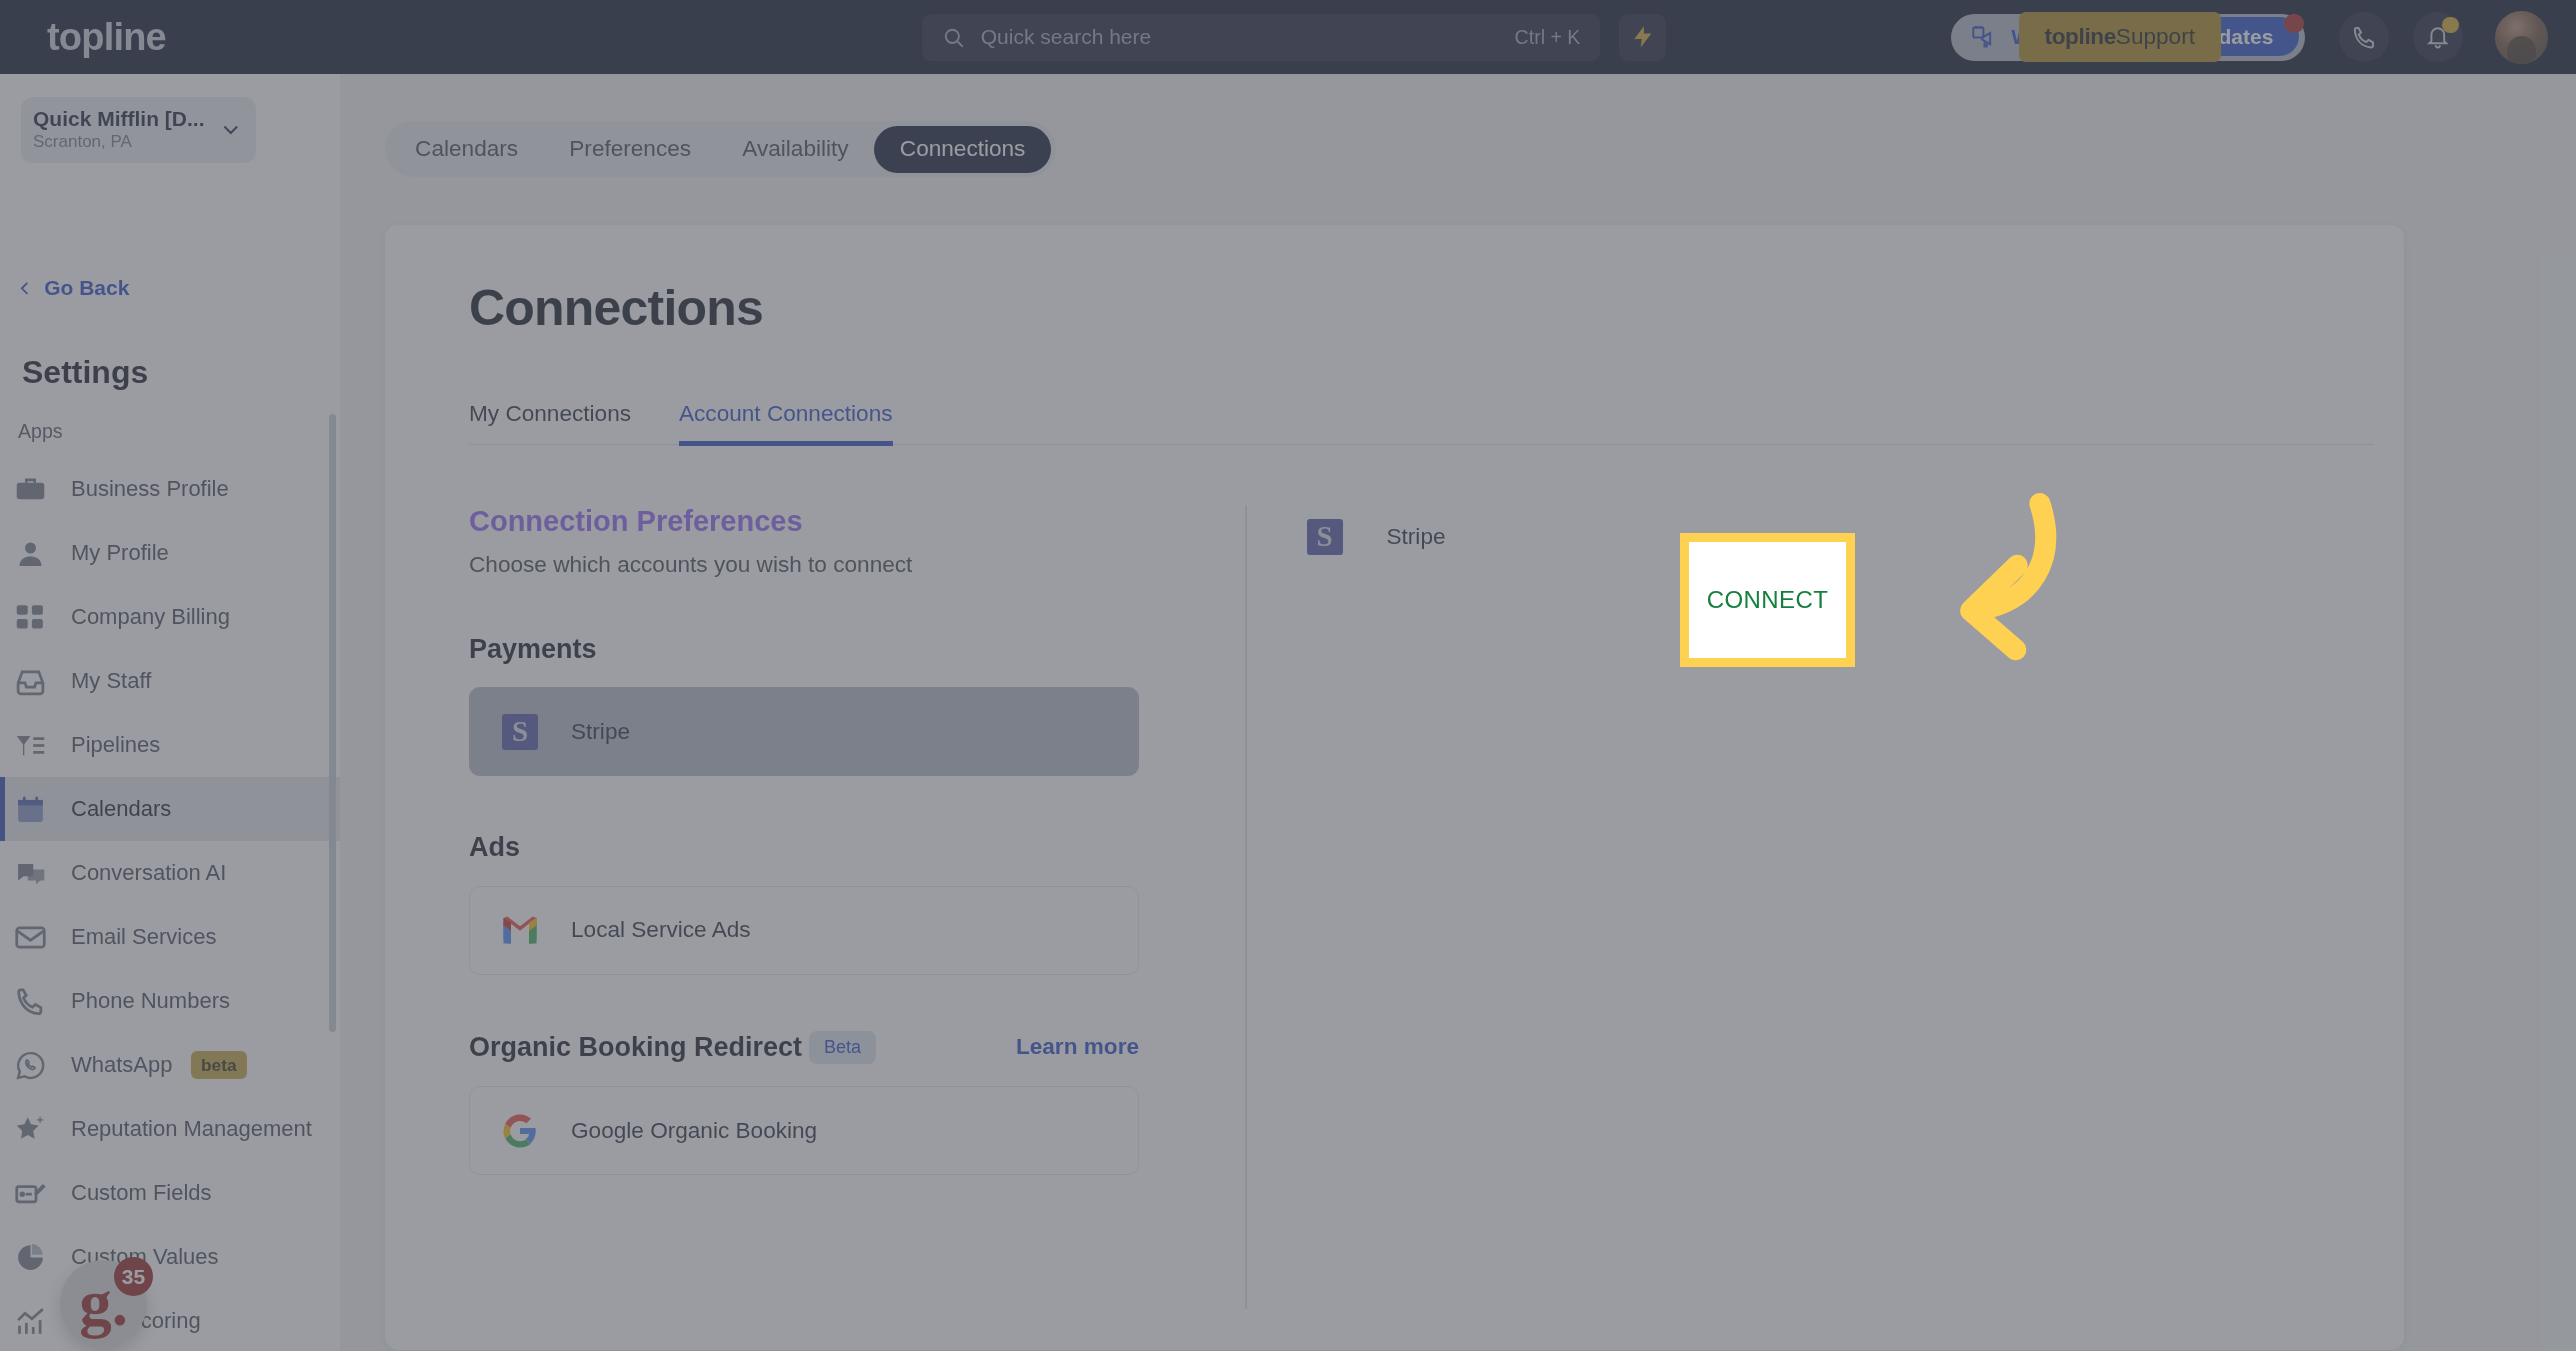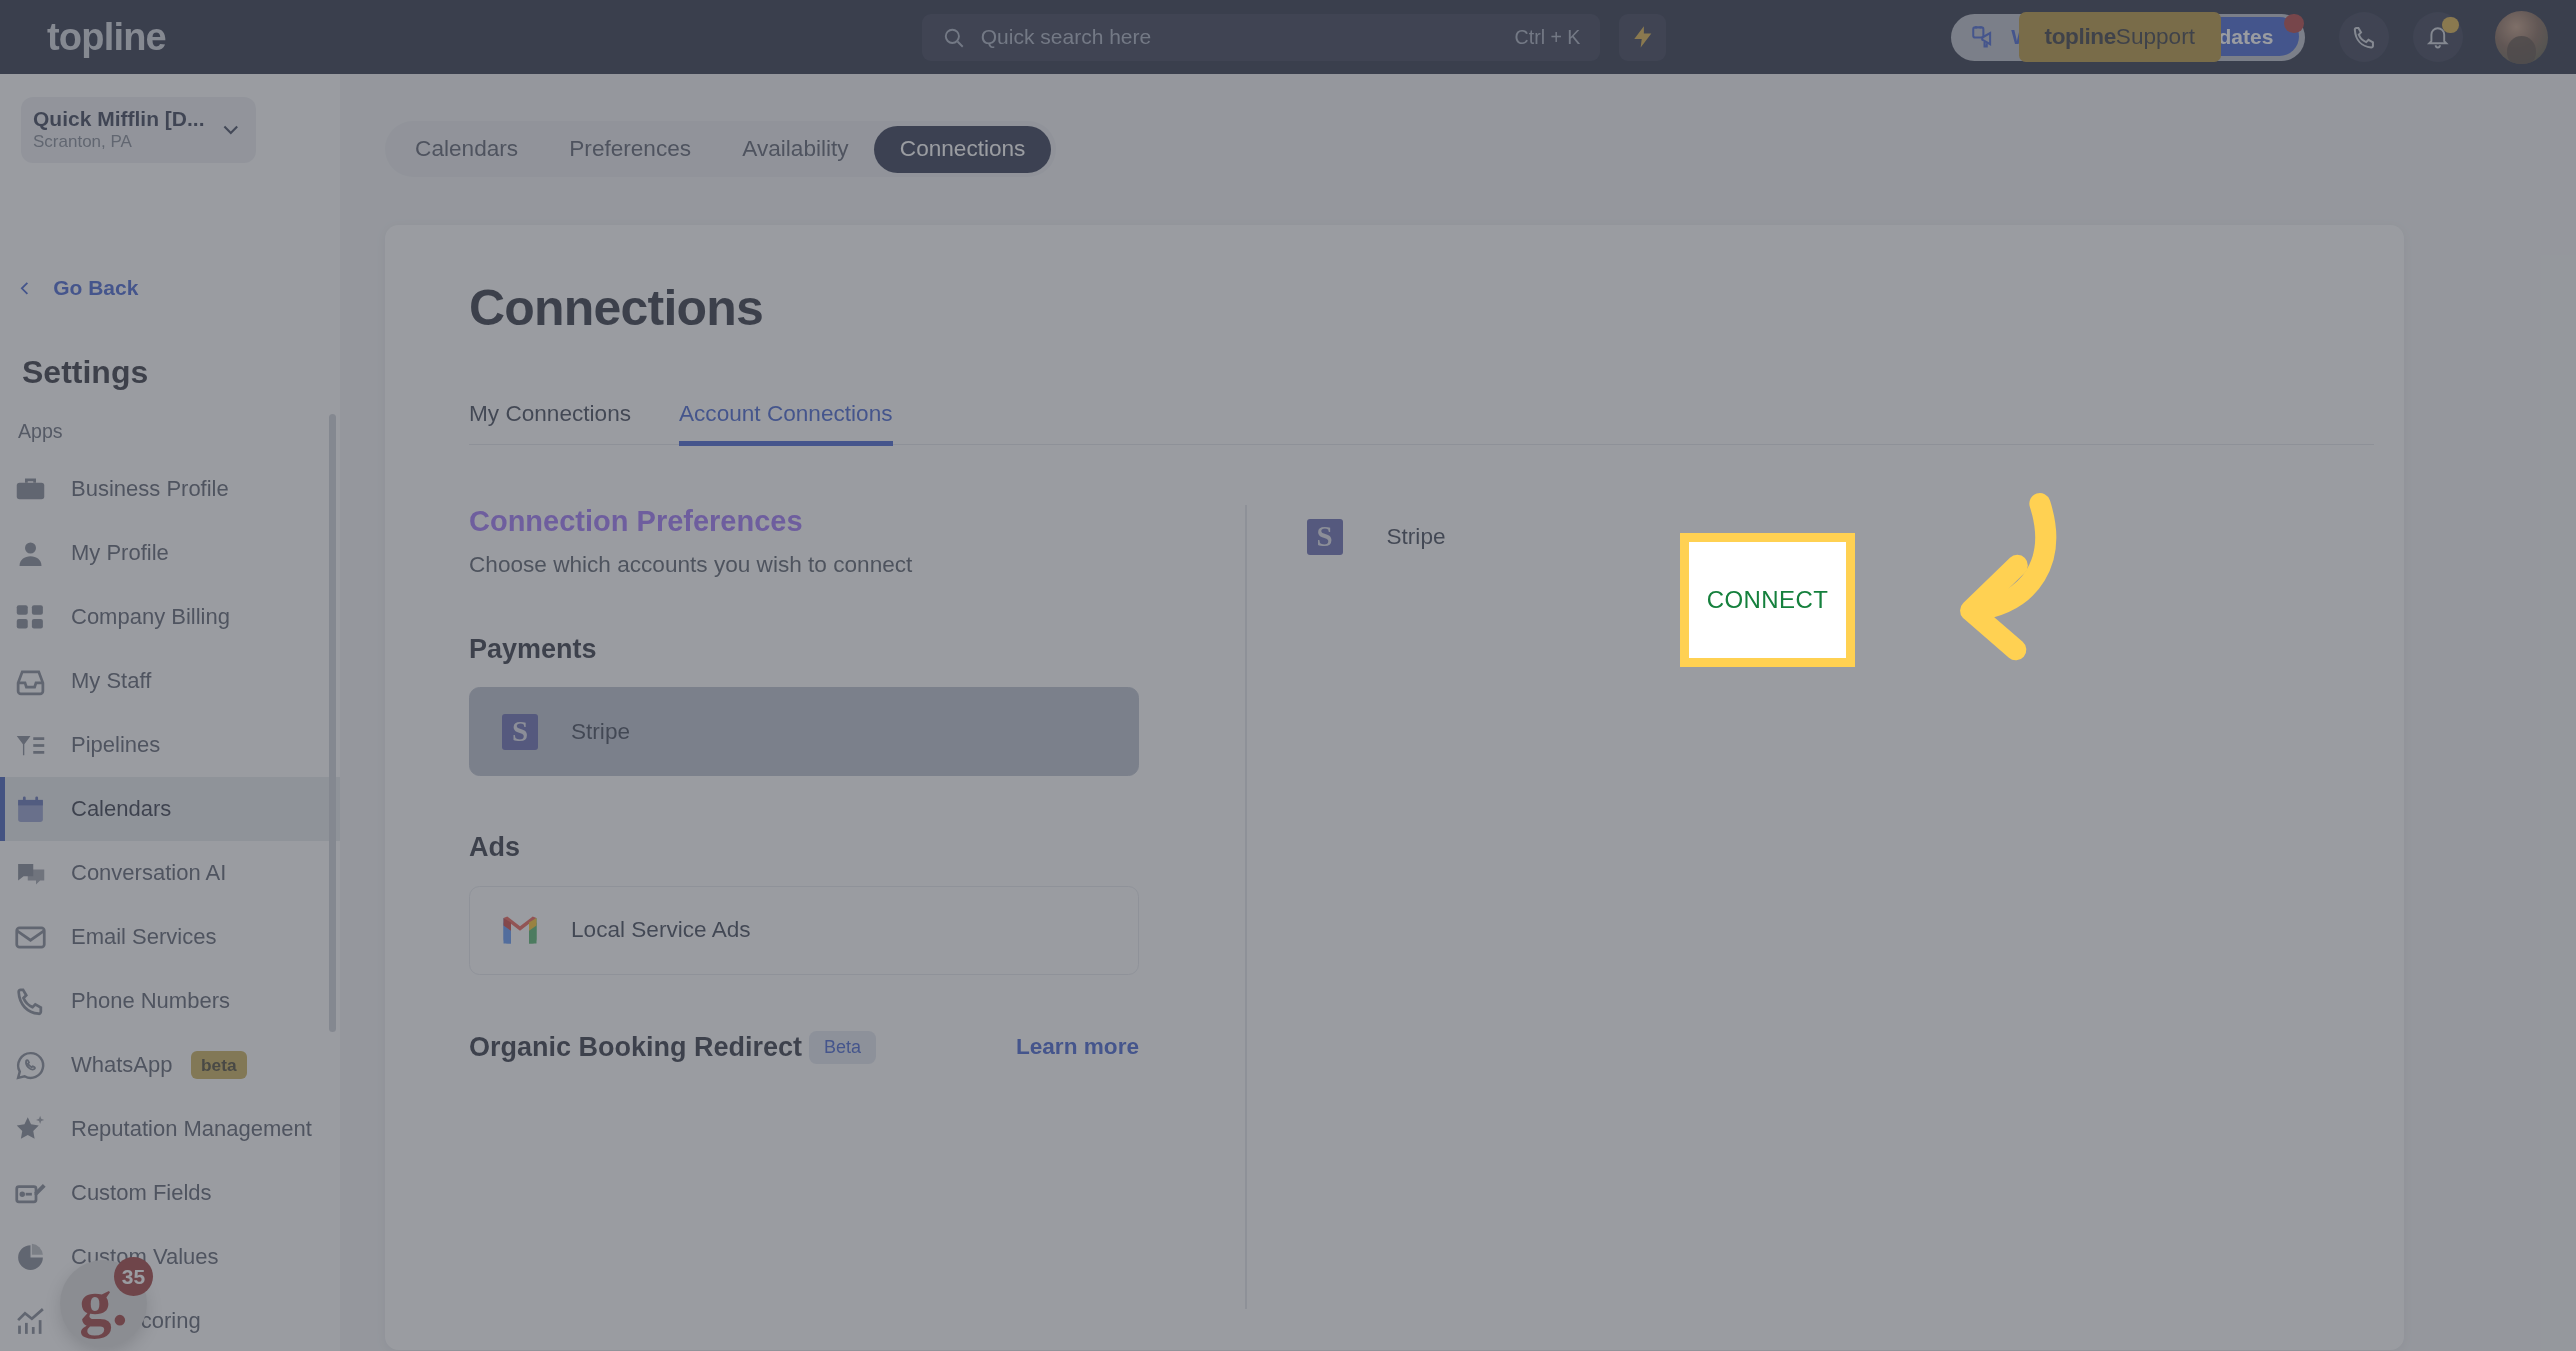--- a/index.html
+++ b/index.html
@@ -109,21 +109,21 @@
   .loc-txt { flex: 1; min-width: 0; }
   .loc-name {
     color: #131c36; font-size: 21px; font-weight: 600;
     white-space: nowrap; overflow: hidden;
   }
   .loc-sub { color: #6b7280; font-size: 17px; margin-top: 1.5px; }
   .loc-chev { width: 25.6px; height: 25.6px; flex: none; }
 
   .go-back {
     position: absolute; left: 16.6px; top: 202px;
-    display: flex; align-items: center; gap: 20px;
+    display: flex; align-items: center; gap: 11px;
   }
   .go-back-ico { width: 16.6px; height: 22.6px; }
   .go-back-txt { color: #2046c7; font-size: 21px; font-weight: 600; }
 
   .settings-title {
     position: absolute; left: 22px; top: 280px;
     color: #0b0f1c; font-size: 32px; font-weight: 700;
   }
   .apps-label {
     position: absolute; left: 18px; top: 346px;
@@ -542,20 +542,29 @@
             <span class="conn-name">Local Service Ads</span>
           </div>
 
           <div class="group-head with-link">
             <div class="gh-left">
               <span>Organic Booking Redirect</span>
               <span class="beta-pill">Beta</span>
             </div>
             <span class="learn-more">Learn more</span>
           </div>
+          <div class="conn-row">
+            <svg class="row-ico" viewBox="0 0 48 48">
+              <path fill="#4285f4" d="M45 24c0-1.6-.1-2.7-.4-4H24v8h12c-.2 2-1.5 5-4.4 7l6.7 5.2C42.2 36.5 45 30.9 45 24z"></path>
+              <path fill="#34a853" d="M24 46c5.9 0 10.9-2 14.5-5.3l-6.9-5.3C29.7 36.6 27.1 37.5 24 37.5c-5.8 0-10.7-3.9-12.5-9.2l-7.1 5.5C8 41 15.4 46 24 46z"></path>
+              <path fill="#fbbc04" d="M11.5 28.3A13.3 13.3 0 0110.8 24c0-1.5.3-3 .7-4.3l-7.1-5.6A22 22 0 002 24c0 3.6.8 7 2.4 9.9z"></path>
+              <path fill="#ea4335" d="M24 10.5c4.1 0 6.9 1.8 8.5 3.3l6.2-6C34.9 4.3 29.9 2 24 2 15.4 2 8 7 4.4 14.1l7.1 5.6C13.3 14.4 18.2 10.5 24 10.5z"></path>
+            </svg>
+            <span class="conn-name">Google Organic Booking</span>
+          </div>
         </div>
 
         <div class="divider"></div>
 
         <div class="panel-right">
           <div class="right-row">
             <div class="stripe-ico">S</div>
             <span class="right-name">Stripe</span>
           </div>
         </div>

